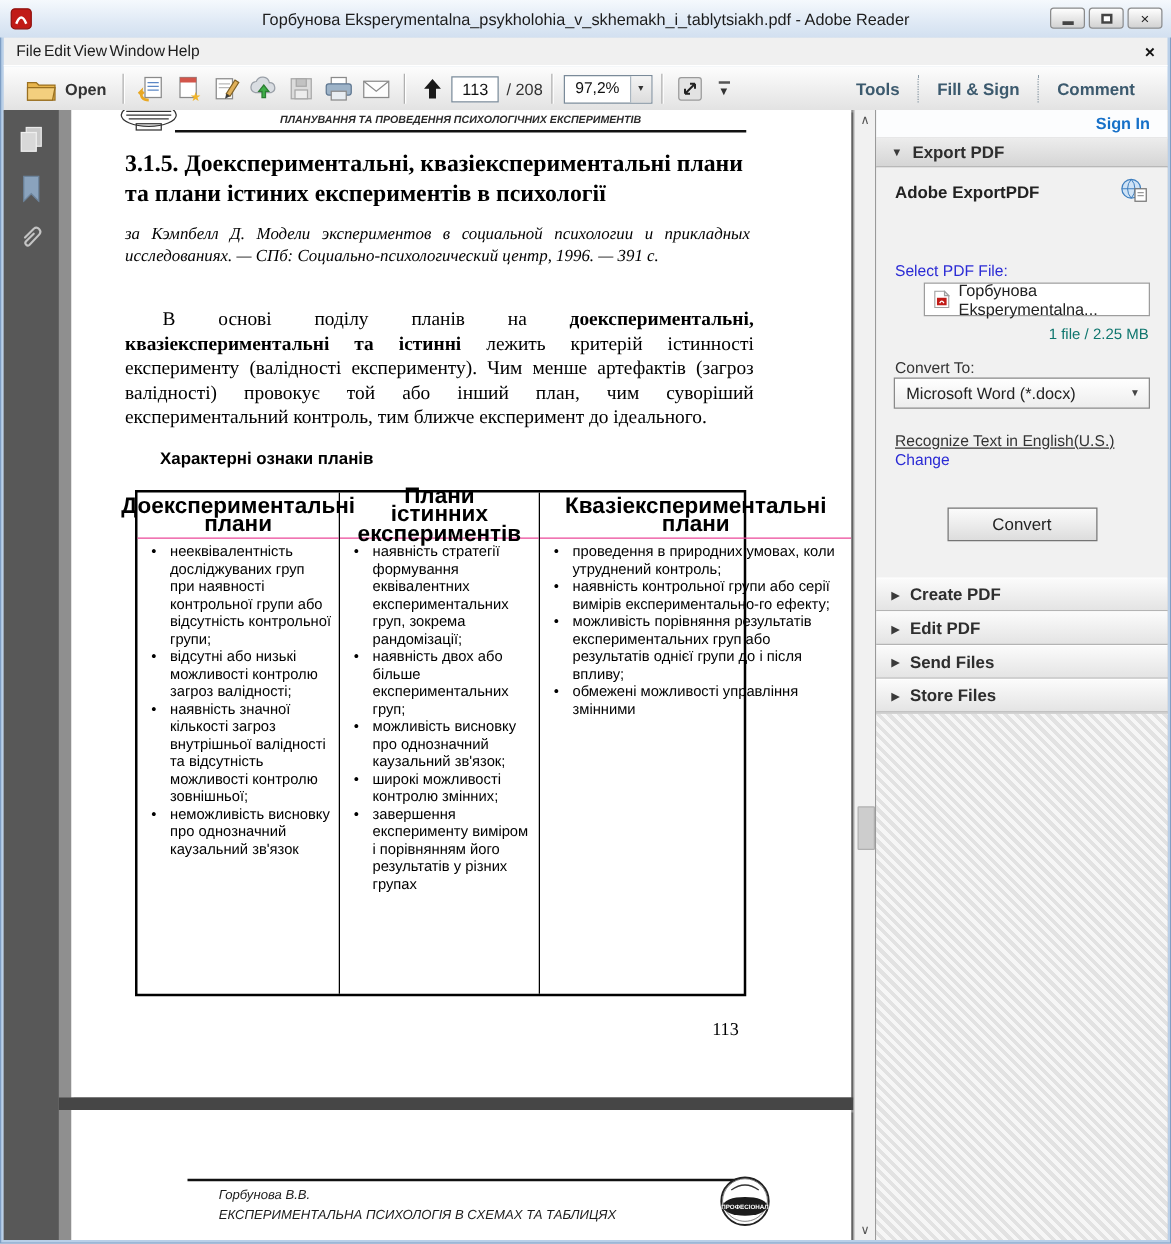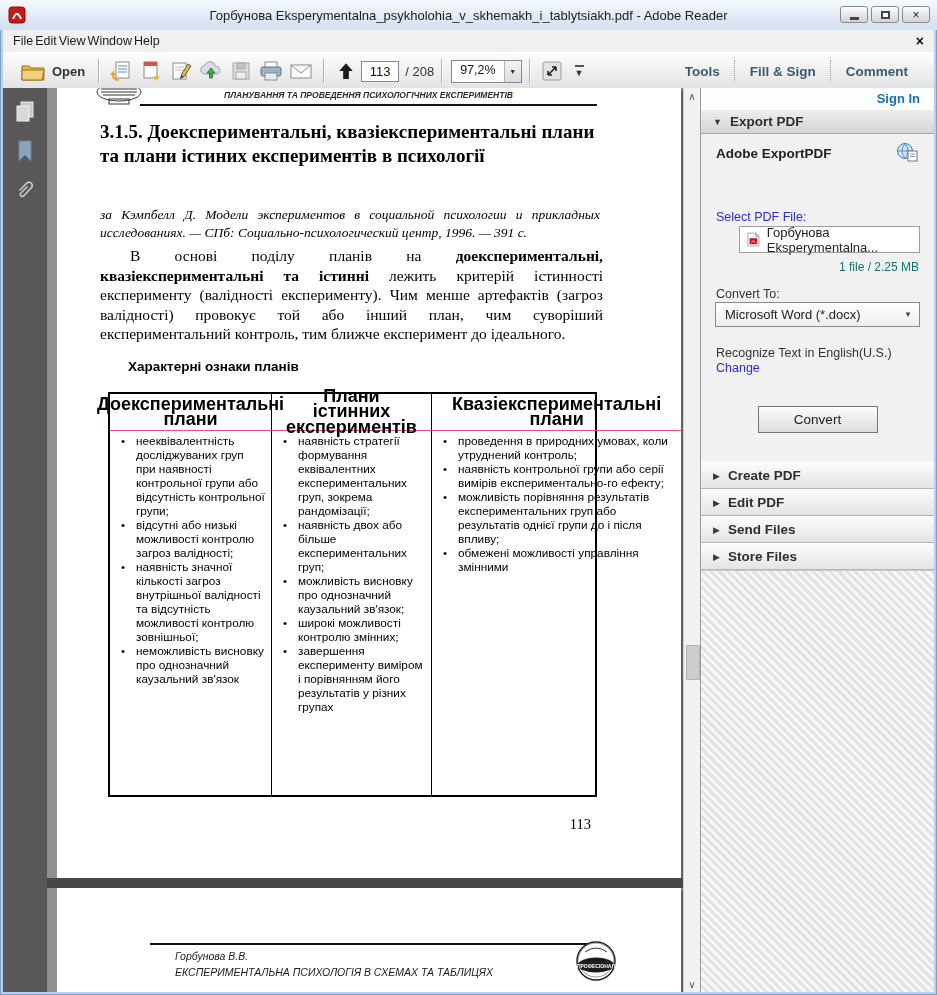--- a/index.html
+++ b/index.html
@@ -49,21 +49,21 @@
   .page1{top:0;height:790px;}
   .page-gap{position:absolute;left:0;right:0;top:790px;height:10px;background:#464646;}
   .page2{top:800px;height:104px;}
   
   .run-head{position:absolute;left:83px;top:2px;width:457px;text-align:center;
     font-size:8.5px;font-style:italic;font-weight:bold;color:#2b2b2b;font-family:"Liberation Sans",sans-serif;}
   .run-rule{position:absolute;left:83px;top:16px;width:457px;height:2px;background:#111;}
   .doc-title{position:absolute;left:43px;top:32px;width:505px;font-family:"Liberation Serif",serif;
     font-weight:bold;font-size:19px;line-height:24px;color:#000;}
   .citation{position:absolute;left:43px;top:90px;width:500px;font-family:"Liberation Serif",serif;
-    font-style:italic;font-size:13.5px;line-height:17.5px;text-align:justify;color:#000;margin-top:28px;}
+    font-style:italic;font-size:13.5px;line-height:17.5px;text-align:justify;color:#000;}
   .paragraph{position:absolute;left:43px;top:158px;width:503px;font-family:"Liberation Serif",serif;
     font-size:15.5px;line-height:19.5px;text-align:justify;text-indent:30px;color:#000;}
   .paragraph b{font-weight:bold;}
   .tbl-caption{position:absolute;left:71px;top:271px;font-size:13.5px;font-weight:bold;color:#000;}
   .dtable{position:absolute;left:51px;top:304px;width:489px;height:405px;border:2px solid #000;
     box-sizing:border-box;display:flex;}
   .tcol{border-right:1px solid #000;display:flex;flex-direction:column;box-sizing:border-box;}
   .tcol:last-child{border-right:none;}
   .tcol1{width:162px;} .tcol2{width:160px;} .tcol3{flex:1;}
   .thead{height:37px;border-bottom:1px solid #ec4899;display:flex;align-items:center;justify-content:center;
@@ -100,21 +100,21 @@
   .select-label{position:absolute;left:15px;top:76px;}
   .file-box{position:absolute;left:14px;right:14px;top:92px;height:27px;background:#fff;border:1px solid #9d9d9d;
     display:flex;align-items:center;gap:7px;padding-left:7px;box-sizing:border-box;margin-left:24px;}
   .file-name{font-size:13px;color:#222;}
   .file-info{position:absolute;right:15px;top:126px;font-size:12px;color:#0f766e;}
   .convert-to{position:absolute;left:15px;top:153px;font-size:12.5px;color:#333;}
   .combo{position:absolute;left:14px;right:14px;top:168px;height:25px;background:linear-gradient(#fff,#ededed);
     border:1px solid #8a8a8a;display:flex;align-items:center;box-sizing:border-box;}
   .combo-text{flex:1;padding-left:9px;font-size:13px;color:#222;}
   .combo-arrow{width:22px;text-align:center;font-size:8px;color:#444;}
-  .recognize{position:absolute;left:15px;top:212px;font-size:12.5px;color:#333;}
+  .recognize{position:absolute;left:15px;top:212px;font-size:12.5px;color:#333;text-decoration:underline;}
   .change-link{position:absolute;left:15px;top:227px;}
   .convert-btn{position:absolute;left:50%;transform:translateX(-50%);top:272px;width:120px;height:27px;
     background:linear-gradient(#fbfbfb,#ddd);border:1px solid #757575;font-size:13.5px;color:#222;
     display:flex;align-items:center;justify-content:center;box-sizing:border-box;}
   .panel-section{position:absolute;left:0;right:0;height:27px;background:linear-gradient(#fbfbfb,#e4e4e4);
     border-top:1px solid #fff;border-bottom:1px solid #b4b4b4;display:flex;align-items:center;
     padding-left:12px;gap:8px;box-sizing:border-box;}
   .hatch{position:absolute;left:0;right:0;top:482px;bottom:0;
     background:repeating-linear-gradient(45deg,#f6f6f6 0 3px,#e2e2e2 3px 6px);border-top:1px solid #c9c9c9;}
 </style>

